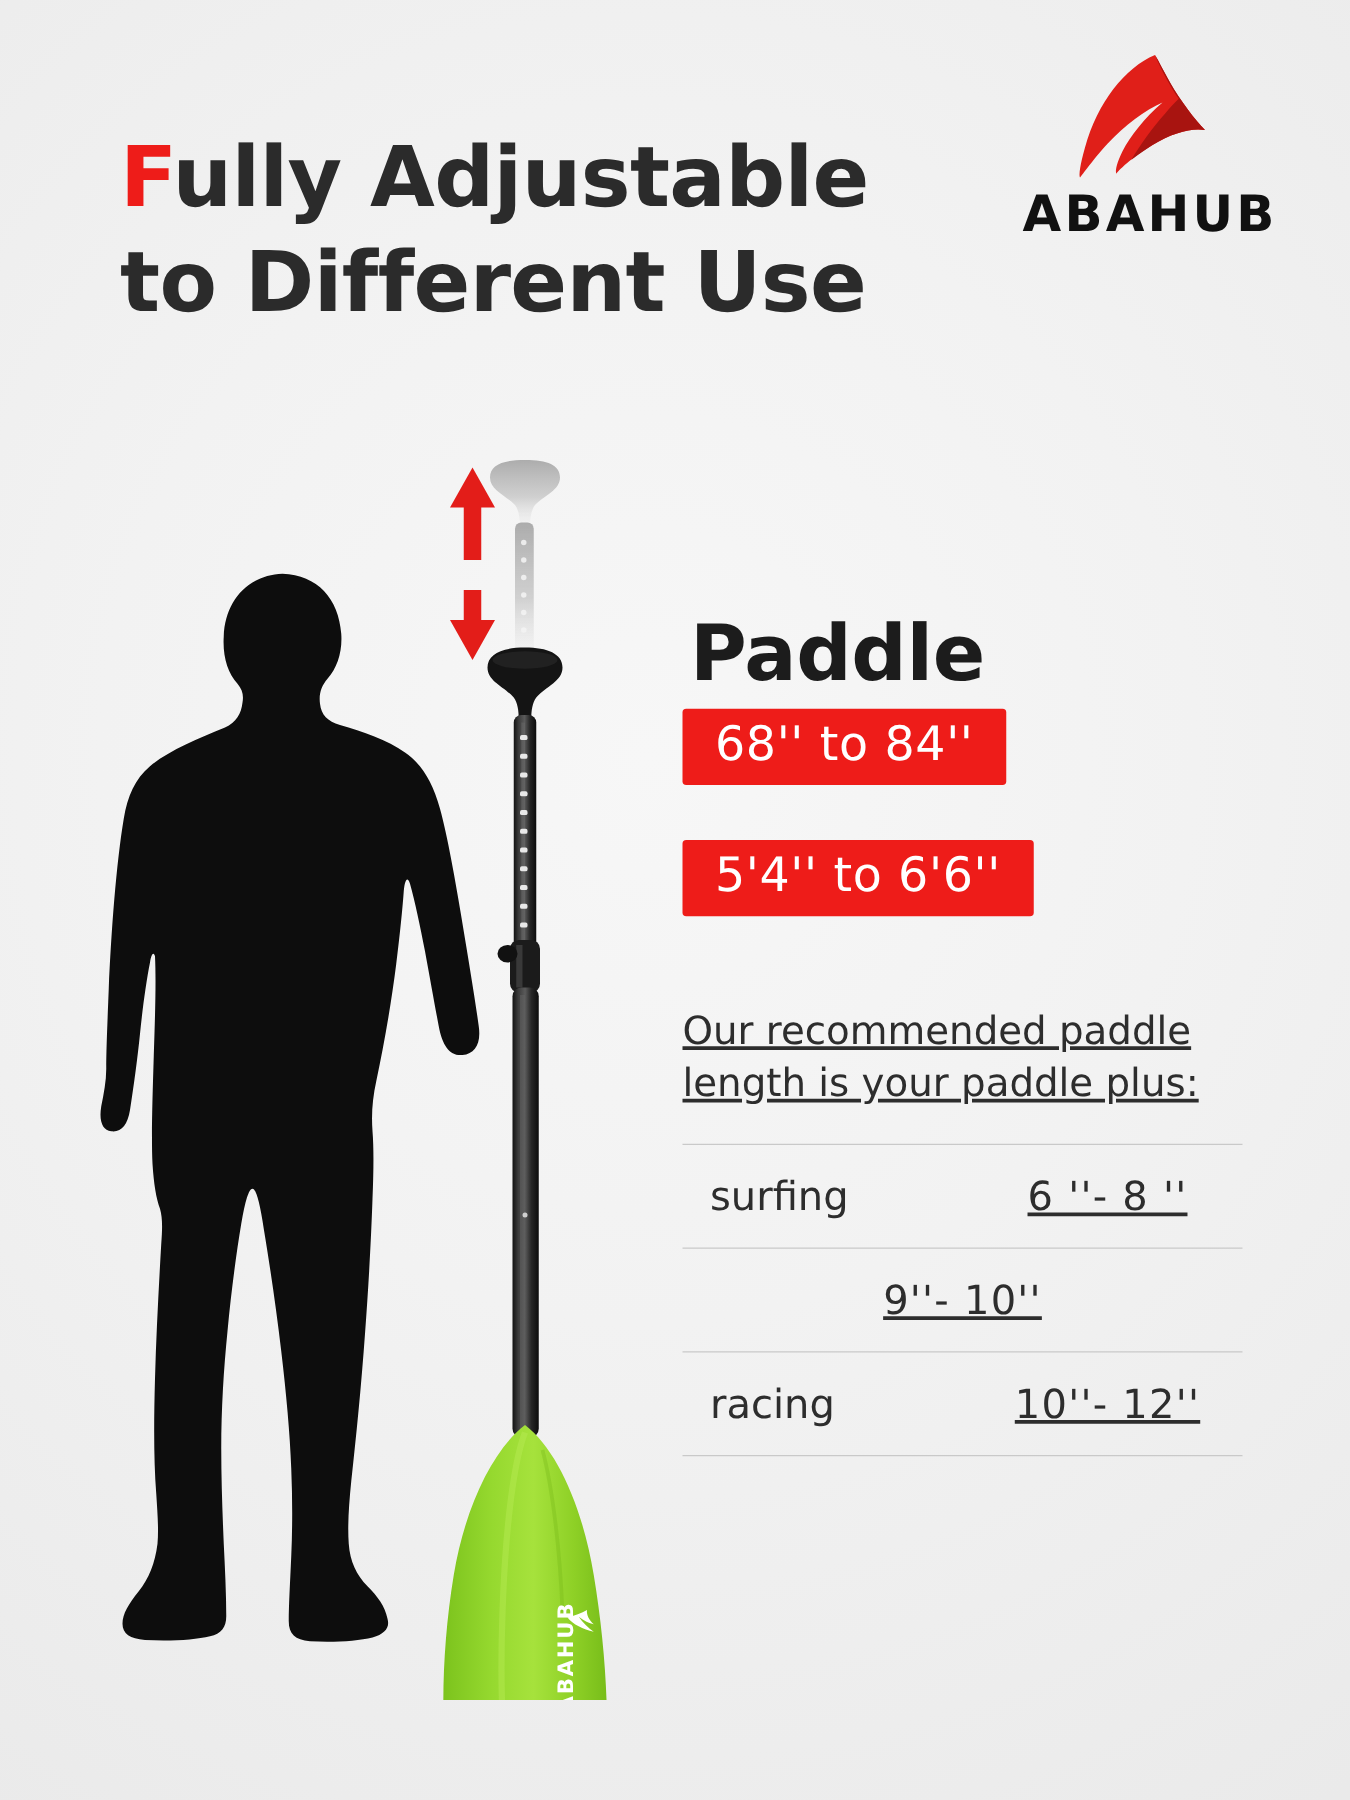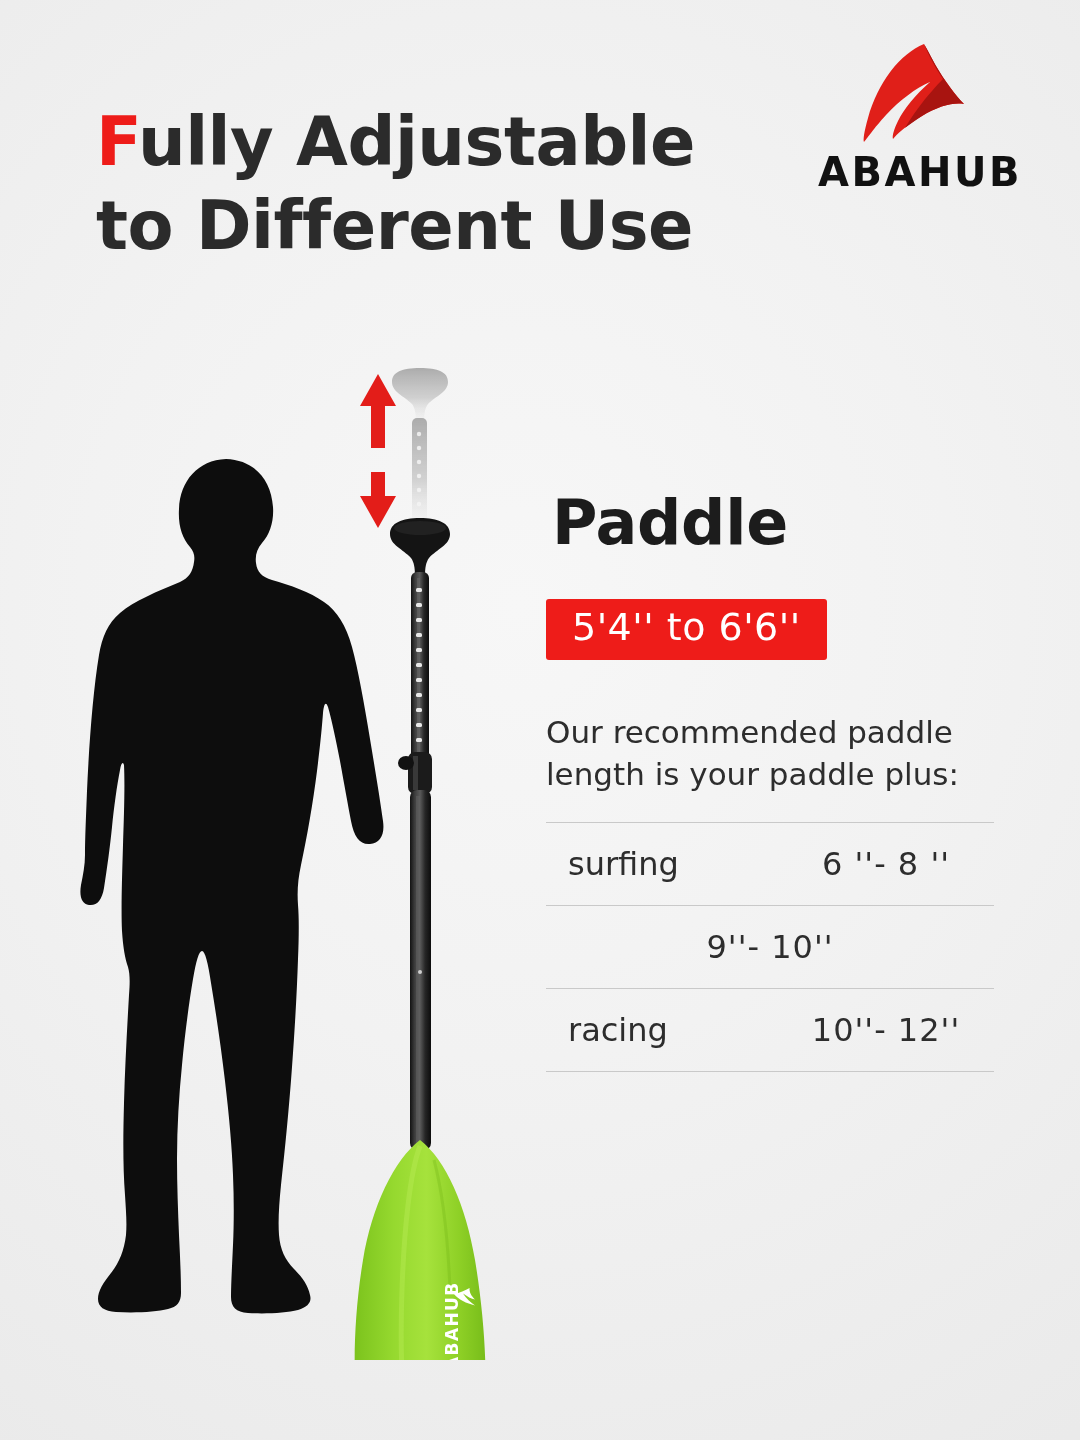--- a/index.html
+++ b/index.html
@@ -59,34 +59,34 @@
     font-size:38px; font-weight:400;
     padding:9px 26px 12px 26px;
     border-radius:3px;
     margin-top:12px;
     line-height:1.05;
     letter-spacing:0.5px;
   }
   #spec-paddlers { margin-top:32px; }
 
   #reco {
-    margin-top:52px;
+    margin-top:72px;
     font-size:31px; line-height:1.35;
-    color:#2d2d2d; font-weight:400;
+    color:#2d2d2d; font-weight:400;text-decoration:underline;
   }
 
   #table { margin-top:26px; width:448px; }
   #table .rule { height:1px; background:#c9c9c9; }
   #table .row {
     display:flex; align-items:center;
     height:82px;
     font-size:32px; color:#2d2d2d;
   }
   #table .row .label { width:232px; padding-left:22px; }
-  #table .row .value { flex:1; text-align:center; letter-spacing:1px; }
+  #table .row .value { flex:1; text-align:center; letter-spacing:1px;text-decoration:underline; }
 </style>
 </head>
 <body>
 
 <div id="stage">
 
   <div id="headline">
     <span class="drop">F</span><span>ully Adjustable</span><br>
     <span>to Different Use</span>
   </div>
@@ -271,20 +271,21 @@
       </g>
       <g fill="#e31d19">
         <path d="M22 156 L40 124 L29 124 L29 100 L15 100 L15 124 L4 124 Z"></path>
       </g>
     </svg>
   </div>
 
   <div id="right">
 
     <div class="spec-title">Paddle</div>
+    <div class="badge">68'' to 84''</div>
 
     <div id="spec-paddlers">
       <div class="badge">5'4'' to 6'6''</div>
     </div>
 
     <div id="reco">
       <span>Our recommended paddle</span><br>
       <span>length is your paddle plus:</span>
     </div>
 

